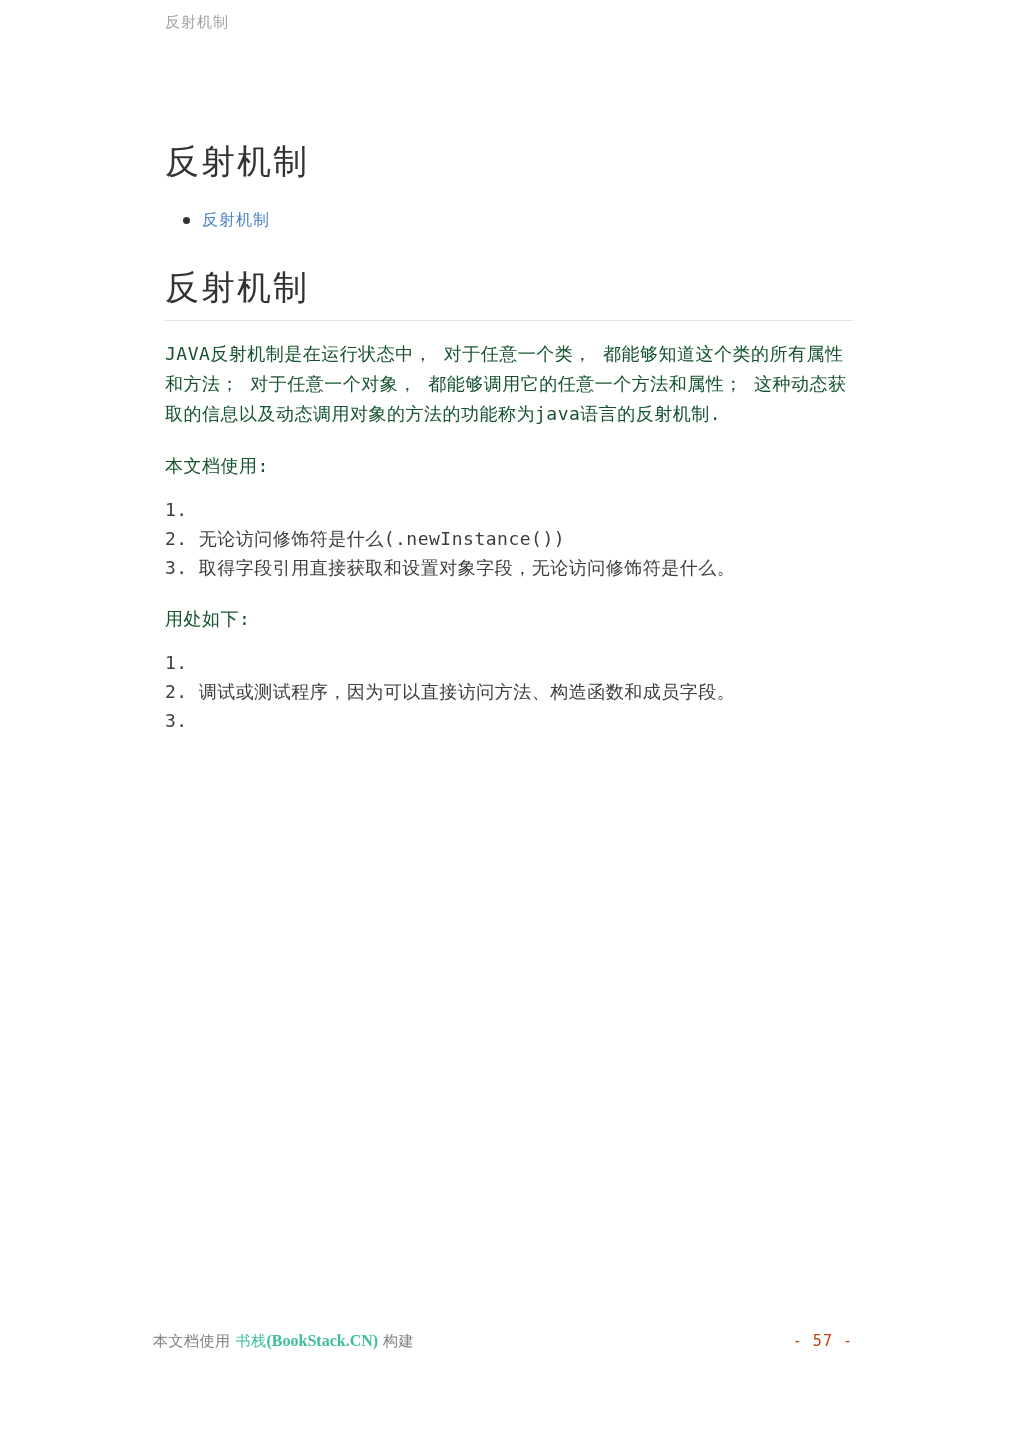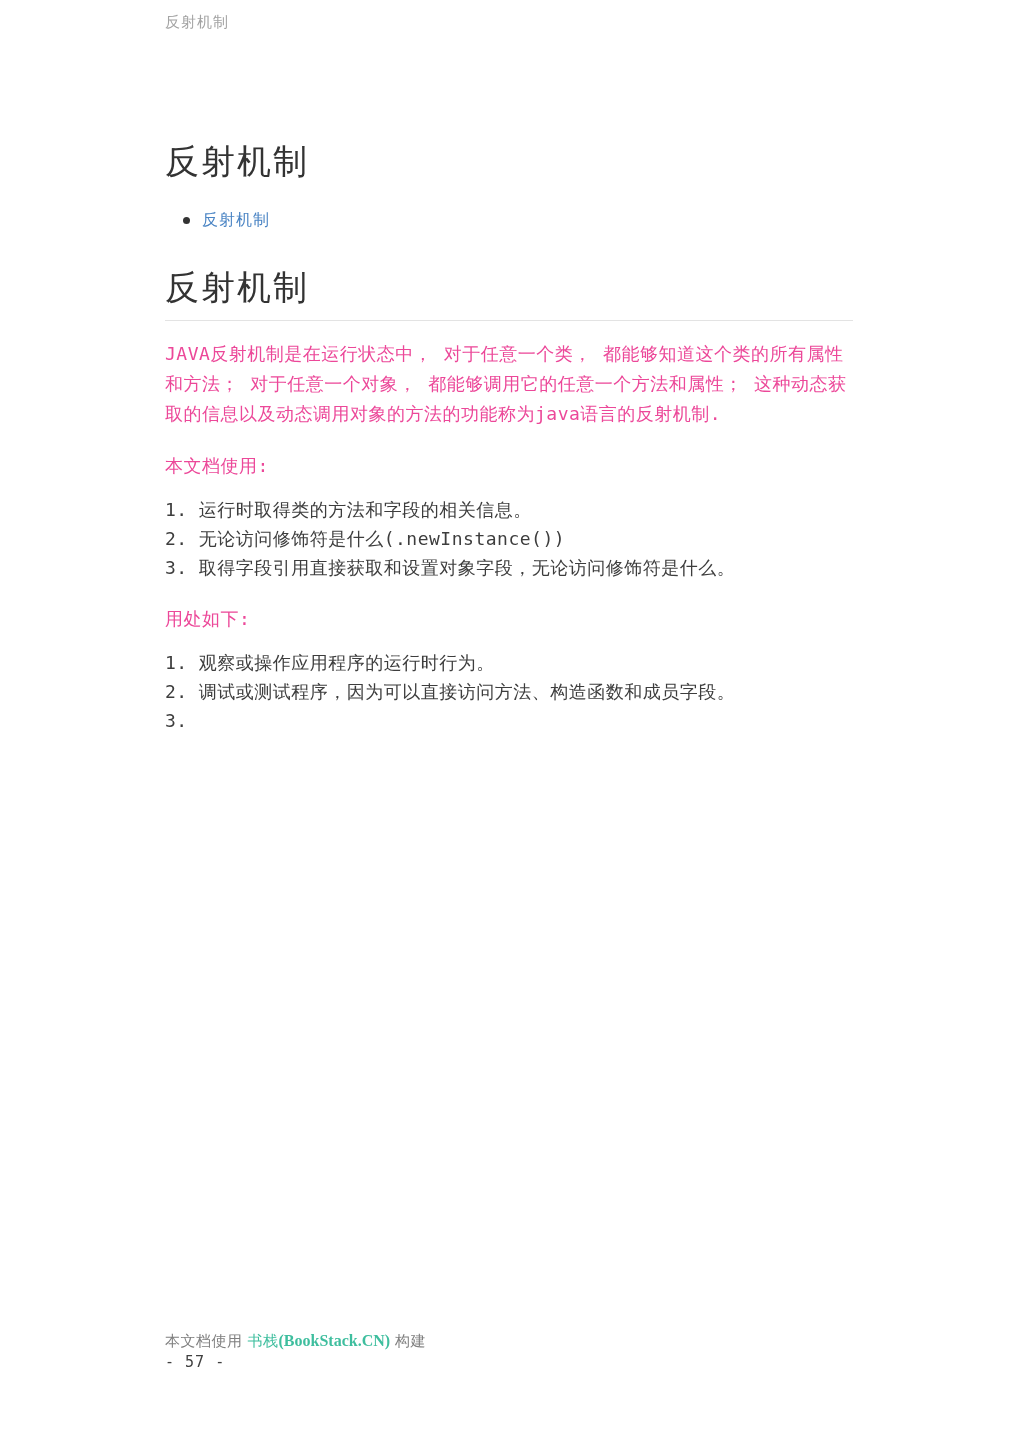--- a/index.html
+++ b/index.html
@@ -60,21 +60,21 @@
   .section-title {
     margin-top: 34px;
     padding-bottom: 12px;
     border-bottom: 1px solid #e3e3e3;
   }
 
   .body-text {
     font-size: 18px;
     line-height: 30px;
     letter-spacing: 0.5px;
-    color: #ec4899;
+    color: #14532d;
   }
   .intro { margin: 18px 0 0 0; }
   .lead  { margin: 22px 0 0 0; }
 
   ol.plain {
     list-style: none;
     margin: 14px 0 0 0;
     padding: 0;
   }
   ol.plain li {
@@ -85,41 +85,40 @@
     letter-spacing: 0.5px;
   }
   ol.plain .num {
     flex: 0 0 auto;
     min-width: 22px;
     margin-right: 11px;
   }
 
   .footer {
     position: absolute;
-    left: 123px;
+    left: 111px;
     right: 124px;
     top: 1330px;
     display: flex;
     justify-content: space-between;
     align-items: baseline;
     font-size: 15px;
     line-height: 21px;
-    flex-direction: column;
   }
   .footer-note { color: #7f7f7f; letter-spacing: 0.5px; }
   .brand-link { text-decoration: none; cursor: pointer; margin: 0 5px; }
   .brand-cn { color: #3ebe9e; }
   .brand-en {
     color: #3ebe9e;
     font-family: "Liberation Serif", serif;
     font-weight: bold;
     font-size: 16px;
     letter-spacing: 0;
   }
-  .page-number { color: #404040; letter-spacing: 1px; }
+  .page-number { color: #c2410c; letter-spacing: 1px; }
 </style>
 </head>
 <body>
 
 <div class="page">
   <div class="content">
 
     <div class="running-header">
       <span>反射机制</span>
     </div>
@@ -135,38 +134,36 @@
 
     <h1 class="section-title">反射机制</h1>
 
     <p class="body-text intro">JAVA反射机制是在运行状态中， 对于任意一个类， 都能够知道这个类的所有属性和方法； 对于任意一个对象， 都能够调用它的任意一个方法和属性； 这种动态获取的信息以及动态调用对象的方法的功能称为java语言的反射机制.</p>
 
     <p class="body-text lead">本文档使用:</p>
 
     <ol class="plain">
       <li>
         <span class="num">1.</span>
-        <span class="txt">运行时取得类的方法和字段的相关信息。</span>
       </li>
       <li>
         <span class="num">2.</span>
         <span class="txt">无论访问修饰符是什么(.newInstance())</span>
       </li>
       <li>
         <span class="num">3.</span>
         <span class="txt">取得字段引用直接获取和设置对象字段，无论访问修饰符是什么。</span>
       </li>
     </ol>
 
     <p class="body-text lead">用处如下:</p>
 
     <ol class="plain">
       <li>
         <span class="num">1.</span>
-        <span class="txt">观察或操作应用程序的运行时行为。</span>
       </li>
       <li>
         <span class="num">2.</span>
         <span class="txt">调试或测试程序，因为可以直接访问方法、构造函数和成员字段。</span>
       </li>
       <li>
         <span class="num">3.</span>
       </li>
     </ol>
 

